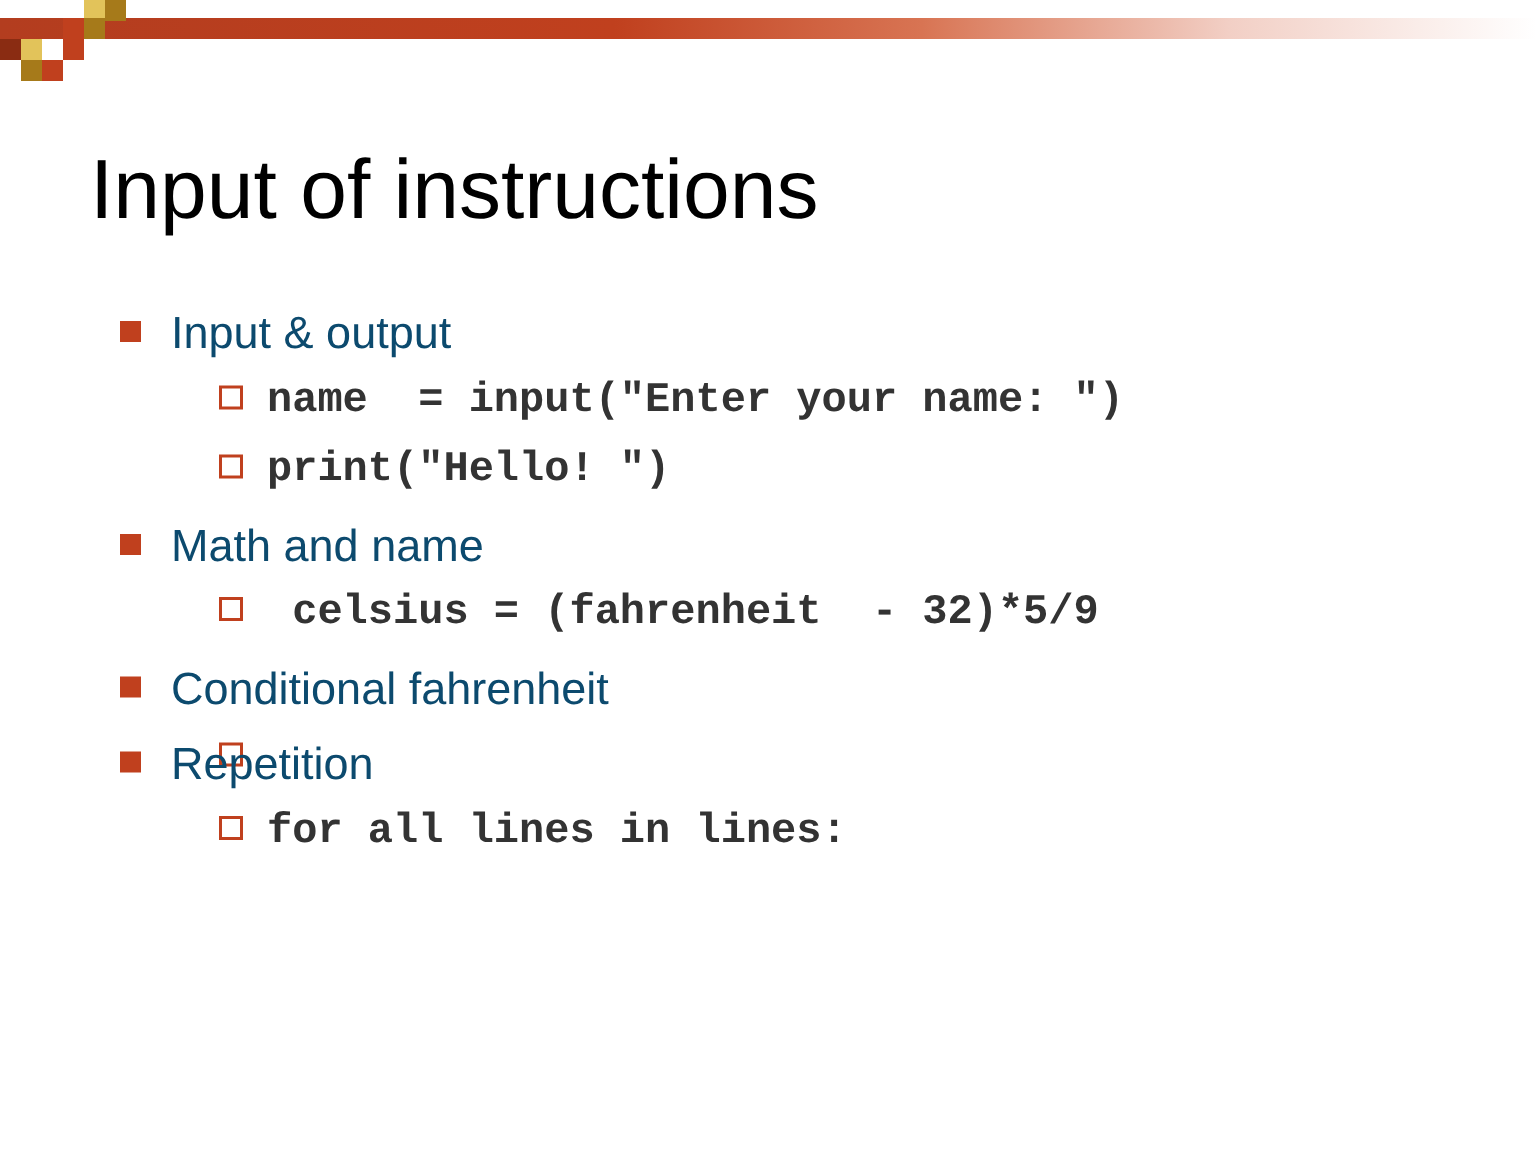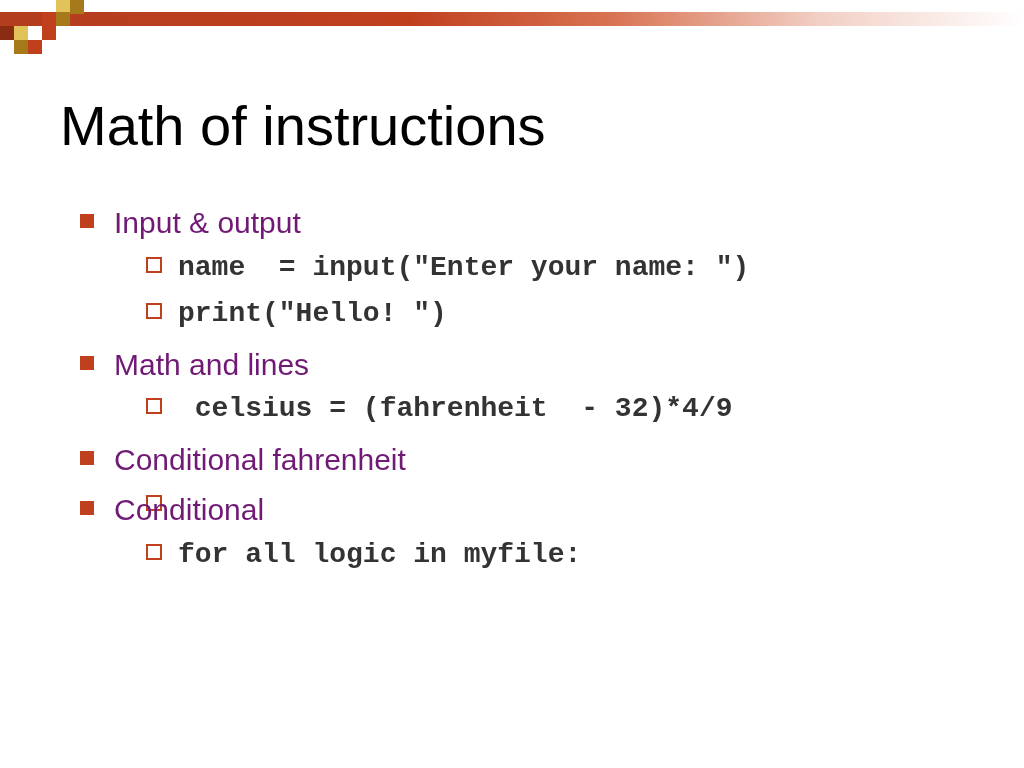--- a/index.html
+++ b/index.html
@@ -65,21 +65,21 @@
     position: absolute;
     left: 0;
     top: 11px;
     width: 14px;
     height: 14px;
     background: #c0401e;
   }
   ul.outer > li > .label {
     font-size: 30px;
     font-weight: 400;
-    color: #701a75;
+    color: #0c4a6e;
     line-height: 1.35;
   }
   ul.inner {
     list-style: none;
     padding: 0;
     margin: 4px 0 10px 32px;
   }
   ul.inner > li {
     position: relative;
     padding-left: 32px;
@@ -116,65 +116,65 @@
     <div class="px" style="left:56px; top:12px; background:#a67a1a;"></div>
     <div class="px" style="left:0px;  top:26px; background:#8a2c12;"></div>
     <div class="px" style="left:14px; top:26px; background:#e2c35a;"></div>
     <div class="px" style="left:42px; top:26px; background:#c0401e;"></div>
     <div class="px" style="left:14px; top:40px; background:#a67a1a;"></div>
     <div class="px" style="left:28px; top:40px; background:#c0401e;"></div>
   </div>
 </div>
 
 <div class="content">
-  <h1 class="title">Math of instructions</h1>
+  <h1 class="title">Input of instructions</h1>
 
   <ul class="outer">
 
     <li>
       <span class="bullet-filled"></span>
       <span class="label">Input &amp; output</span>
       <ul class="inner">
         <li>
           <span class="bullet-hollow"></span>
           <span class="code">name  = input("Enter your name: ")</span>
         </li>
         <li>
           <span class="bullet-hollow"></span>
           <span class="code">print("Hello! ")</span>
         </li>
       </ul>
     </li>
 
     <li>
       <span class="bullet-filled"></span>
-      <span class="label">Math and lines</span>
+      <span class="label">Math and name</span>
       <ul class="inner">
         <li>
           <span class="bullet-hollow"></span>
-          <span class="code"> celsius = (fahrenheit  - 32)*4/9</span>
+          <span class="code"> celsius = (fahrenheit  - 32)*5/9</span>
         </li>
       </ul>
     </li>
 
     <li>
       <span class="bullet-filled"></span>
       <span class="label">Conditional fahrenheit</span>
       <ul class="inner">
         <li>
           <span class="bullet-hollow"></span>
         </li>
       </ul>
     </li>
 
     <li>
       <span class="bullet-filled"></span>
-      <span class="label">Conditional</span>
+      <span class="label">Repetition</span>
       <ul class="inner">
         <li>
           <span class="bullet-hollow"></span>
-          <span class="code">for all logic in myfile:</span>
+          <span class="code">for all lines in lines:</span>
         </li>
       </ul>
     </li>
 
   </ul>
 </div>
 
 </body></html>

